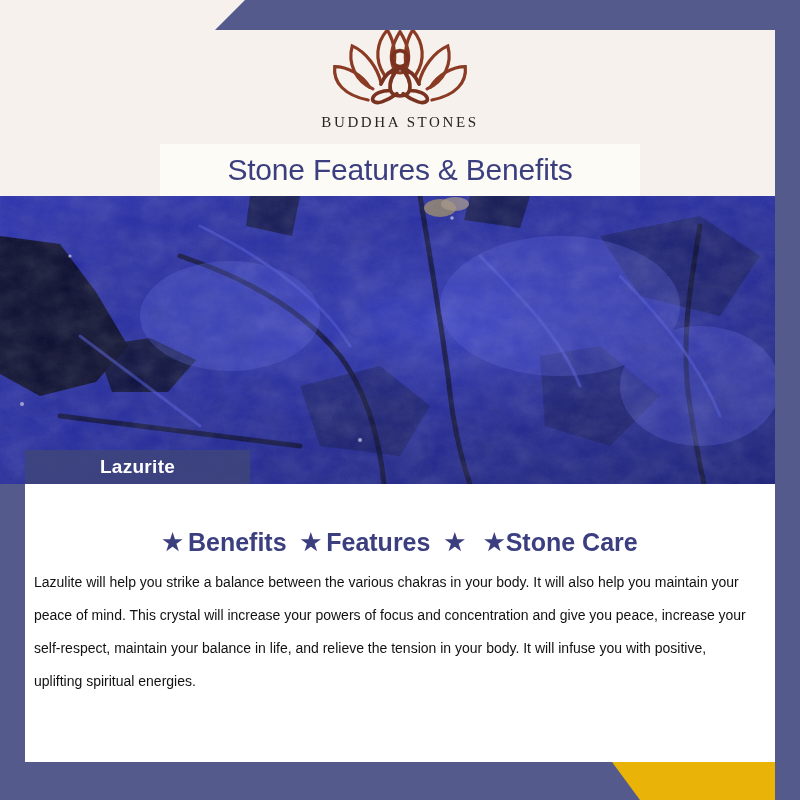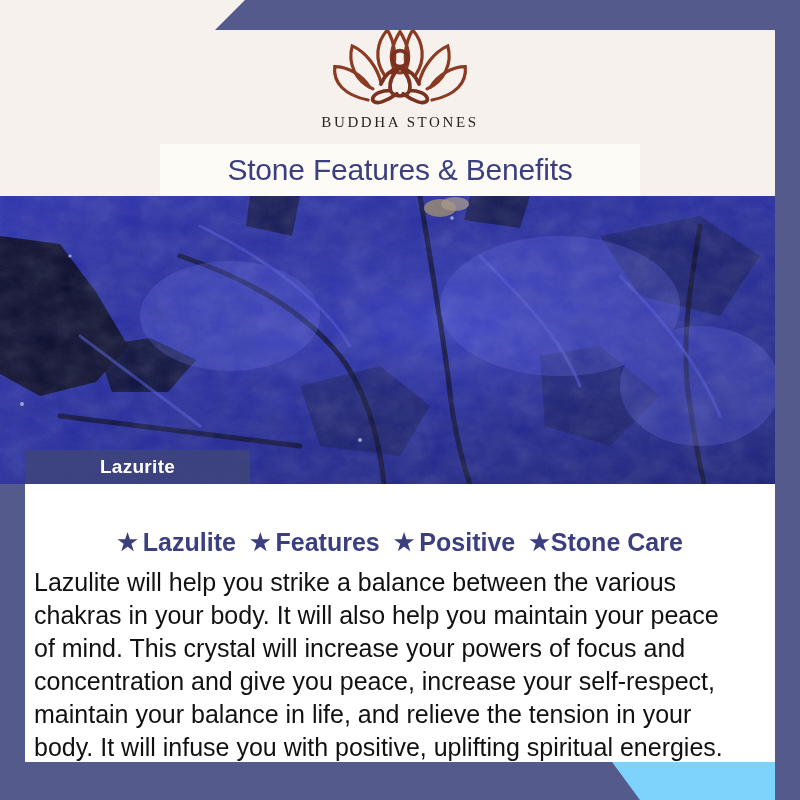--- a/index.html
+++ b/index.html
@@ -4,21 +4,21 @@
 <style>
   * { margin:0; padding:0; box-sizing:border-box; }
   html,body { width:800px; height:800px; }
   body {
     font-family:"Liberation Sans", sans-serif;
     background:#f6f1ec;
     position:relative;
     overflow:hidden;
   }
 
-  .poster { position:absolute; inset:0; background:#7dd3fc; }
+  .poster { position:absolute; inset:0; background:#eab308; }
 
   
   .top-band {
     position:absolute; top:0; left:215px; right:0; height:30px;
     background:#545a8c;
     clip-path: polygon(30px 0, 100% 0, 100% 100%, 0 100%);
   }
   .right-border {
     position:absolute; top:0; right:0; width:25px; bottom:0;
     background:#545a8c;
@@ -101,21 +101,21 @@
     font-weight:bold;
   }
   .kw { display:inline-flex; align-items:center; white-space:nowrap; }
   .kw .star { font-size:23px; line-height:1; margin-right:5px; }
   .kw + .kw { margin-left:14px; }
   .kw.last .star { margin-right:1px; }
 
   
   .body-copy {
     position:absolute; left:34px; width:712px; top:566px;
-    font-size:25px;
+    font-size:14px;
     line-height:33px;
     color:#111111;
     font-weight:400;
     text-align:left;
   }
 </style>
 </head>
 <body>
 
 <div class="poster">
@@ -245,29 +245,28 @@
   </div>
 
   <div class="top-band"></div>
   <div class="right-border"></div>
   <div class="left-border"></div>
   <div class="bottom-band"></div>
 
   <div class="keywords">
     <span class="kw">
       <span class="star">★</span>
-      <span>Lazulite</span>
+      <span>Benefits</span>
     </span>
     <span class="kw">
       <span class="star">★</span>
       <span>Features</span>
     </span>
     <span class="kw">
       <span class="star">★</span>
-      <span>Positive</span>
     </span>
     <span class="kw last">
       <span class="star">★</span>
       <span>Stone Care</span>
     </span>
   </div>
 
   <div class="body-copy">Lazulite will help you strike a balance between the various chakras in your body. It will also help you maintain your peace of mind. This crystal will increase your powers of focus and concentration and give you peace, increase your self-respect, maintain your balance in life, and relieve the tension in your body. It will infuse you with positive, uplifting spiritual energies.</div>
 
 </div>

